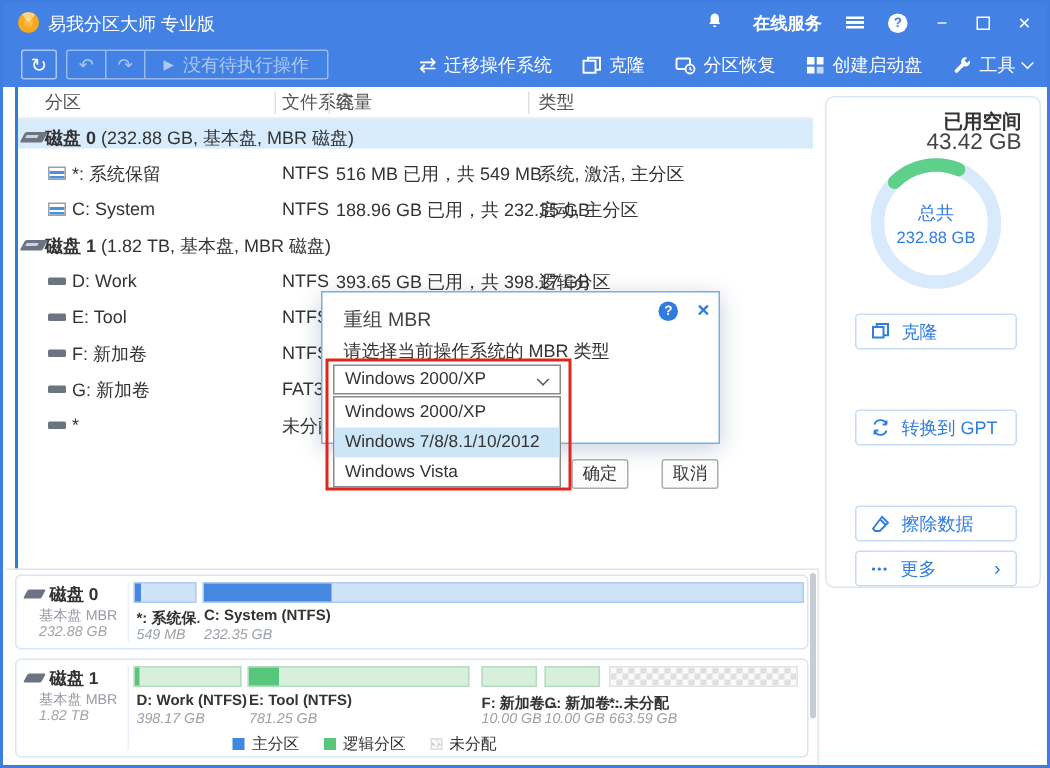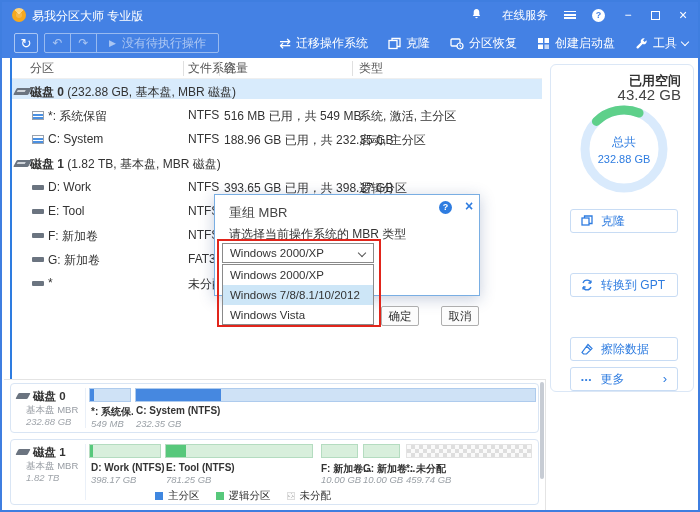--- a/index.html
+++ b/index.html
@@ -6,21 +6,21 @@
   body { background:#888; }
   .window { position:relative; width:700px; height:512px; background:#fff; border:2px solid #3f7ee0; overflow:hidden; }
 
   
   .titlebar { position:absolute; left:0; top:0; width:100%; height:26px; background:#4481e4; }
   .logo { position:absolute; left:10px; top:6px; width:14px; height:14px; border-radius:50%;
           background:conic-gradient(from 40deg,#f6a91f 0 78%,#ffd37a 78% 100%); }
   .logo::after{content:"";position:absolute;left:4px;top:4px;width:6px;height:6px;border-radius:50%;background:#fff3;}
   .apptitle { position:absolute; left:30px; top:6px; color:#fff; font-size:12px; }
   .tb-right { position:absolute; right:8px; top:0; height:26px; display:flex; align-items:center; gap:16px; color:#fff; }
-  .tb-right .svc { display:flex; align-items:flex-start; gap:20px; font-size:11.5px; }
+  .tb-right .svc { display:flex; align-items:flex-start; gap:20px; font-size:11.5px;font-weight:bold; }
   .hamb { width:12px; height:8px; background:linear-gradient(#fff 0 1.5px,transparent 1.5px 3.2px,#fff 3.2px 4.7px,transparent 4.7px 6.4px,#fff 6.4px 8px); }
   .helpc { width:13px; height:13px; border-radius:50%; background:#fff; color:#4481e4; font-size:9px; font-weight:bold; text-align:center; line-height:13px; }
   .winbtn { font-size:12px; color:#fff; width:14px; text-align:center; }
   .maxbox { width:9px; height:9px; border:1.4px solid #fff; }
 
   
   .toolbar { position:absolute; left:0; top:26px; width:100%; height:30px; background:#4481e4; }
   .refresh-btn { position:absolute; left:12px; top:5px; width:24px; height:20px; border:1px solid rgba(255,255,255,.55);
                  border-radius:2px; color:#fff; font-size:13px; text-align:center; line-height:19px; }
   .op-group { position:absolute; left:42px; top:5px; height:20px; display:flex; border:1px solid rgba(255,255,255,.45); border-radius:2px; color:rgba(255,255,255,.55); }
@@ -325,21 +325,21 @@
     <div class="seg unalloc" style="left:395px; width:126px;"></div>
     <span class="plabel" style="left:80px; top:22px;">D: Work (NTFS)</span>
     <span class="psize" style="left:80px; top:34px;">398.17 GB</span>
     <span class="plabel" style="left:155px; top:22px;">E: Tool (NTFS)</span>
     <span class="psize" style="left:155px; top:34px;">781.25 GB</span>
     <span class="plabel" style="left:310px; top:22px;">F: 新加卷...</span>
     <span class="psize" style="left:310px; top:34px;">10.00 GB</span>
     <span class="plabel" style="left:352px; top:22px;">G: 新加卷...</span>
     <span class="psize" style="left:352px; top:34px;">10.00 GB</span>
     <span class="plabel" style="left:395px; top:22px;">*: 未分配</span>
-    <span class="psize" style="left:395px; top:34px;">459.74 GB</span>
+    <span class="psize" style="left:395px; top:34px;">663.59 GB</span>
     <div class="legend" style="top:49px;">
       <span class="lg">
           <span class="sq b"></span>
           <span>主分区</span>
         </span>
       <span class="lg">
           <span class="sq g"></span>
           <span>逻辑分区</span>
         </span>
       <span class="lg">

